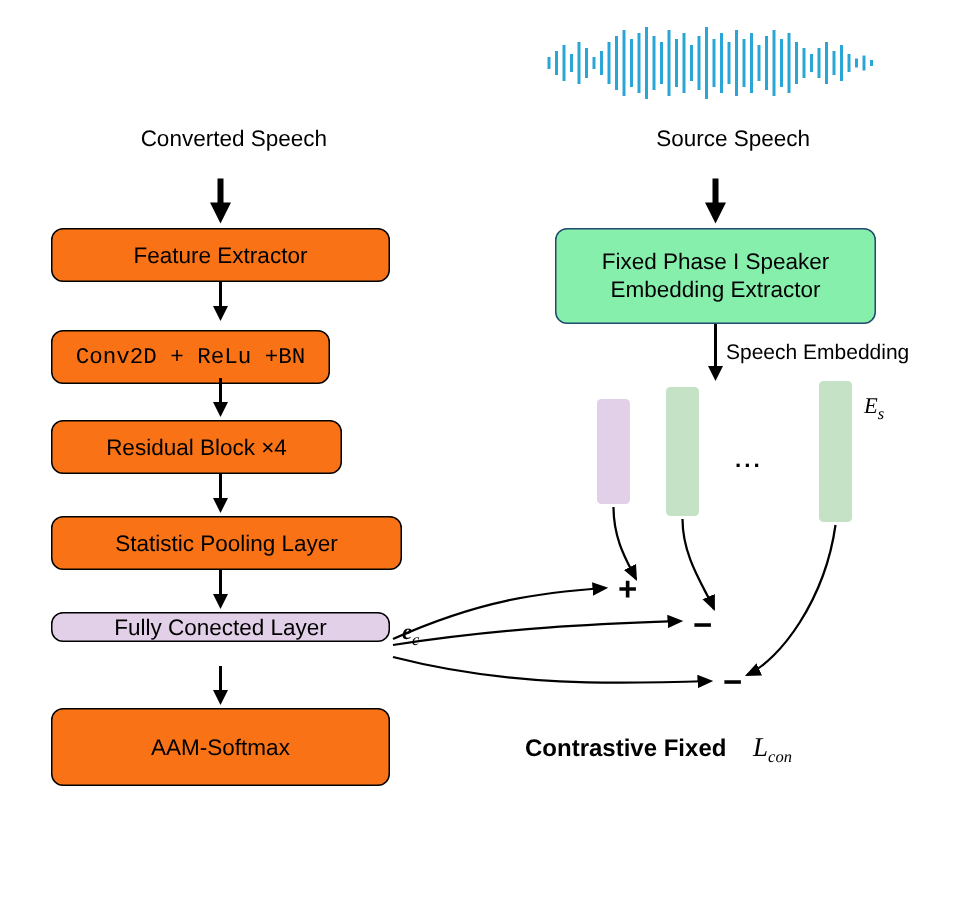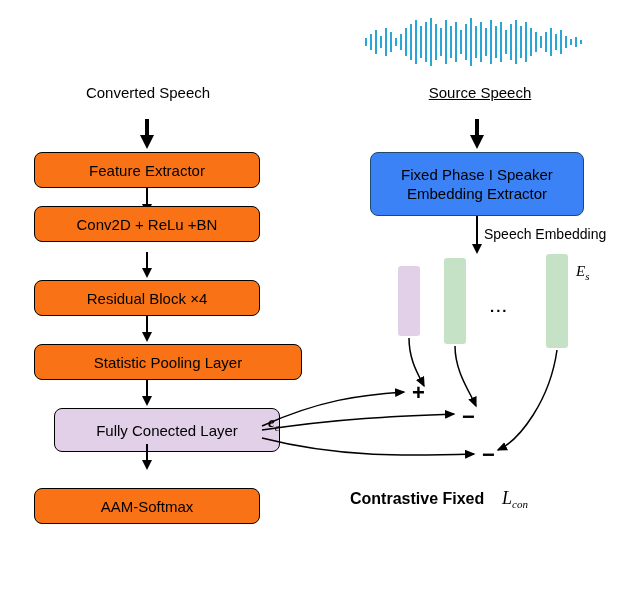--- a/index.html
+++ b/index.html
@@ -16,22 +16,22 @@
     position: absolute;
     border: 1.5px solid #000;
     border-radius: 8px;
     background: #f97316;
     display: flex;
     align-items: center;
     justify-content: center;
     text-align: center;
   }
   .block.purple { background: #e2d0e8; }
-  .block.blue   { background: #3b82f6; border-color:#1e4a6d; }
-  .label { position: absolute; text-align: center; }
+  .block.blue   { background: #86efac; border-color:#1e4a6d; }
+  .label { position: absolute; text-align: right; }
   .fat-arrow {
     position: absolute;
     width: 0; height: 0;
     border-left: 7px solid transparent;
     border-right: 7px solid transparent;
     border-top: 14px solid #000;
   }
   .fat-arrow::before {
     content: "";
     position: absolute;
@@ -167,56 +167,56 @@
     <line x1="201" y1="16" x2="201" y2="40"></line>
       <line x1="206" y1="22" x2="206" y2="34"></line>
       <line x1="211" y1="25" x2="211" y2="31"></line>
     <line x1="216" y1="23" x2="216" y2="33"></line>
       <line x1="221" y1="26" x2="221" y2="30"></line>
   </g>
 </svg>
 
 <div class="label" style="left:78px; top:84px; width:140px;">Converted Speech</div>
 
-<div class="label" style="left:420px; top:84px; width:120px;text-decoration:underline;">Source Speech</div>
+<div class="label" style="left:420px; top:84px; width:120px;">Source Speech</div>
 
 <div class="fat-arrow" style="left:140px; top:135px;"></div>
 <div class="fat-arrow" style="left:470px; top:135px;"></div>
 
 <div class="block" style="left:34px; top:152px; width:226px; height:36px;">
   <span>Feature Extractor</span>
 </div>
 <div class="thin-arrow-line" style="left:146px; top:188px; width:2px; height:18px;"></div>
 <div class="thin-arrow-head" style="left:142px; top:204px;"></div>
 
-<div class="block" style="left:34px; top:206px; width:226px; height:36px;">
+<div class="block" style="left:34px; top:220px; width:186px; height:36px;font-family:Liberation Mono, monospace;">
   <span>Conv2D + ReLu +BN</span>
 </div>
 <div class="thin-arrow-line" style="left:146px; top:252px; width:2px; height:18px;"></div>
 <div class="thin-arrow-head" style="left:142px; top:268px;"></div>
 
-<div class="block" style="left:34px; top:280px; width:226px; height:36px;">
+<div class="block" style="left:34px; top:280px; width:194px; height:36px;">
   <span>Residual Block  ×4</span>
 </div>
 <div class="thin-arrow-line" style="left:146px; top:316px; width:2px; height:18px;"></div>
 <div class="thin-arrow-head" style="left:142px; top:332px;"></div>
 
-<div class="block" style="left:34px; top:344px; width:268px; height:36px;">
+<div class="block" style="left:34px; top:344px; width:234px; height:36px;">
   <span>Statistic Pooling Layer</span>
 </div>
 <div class="thin-arrow-line" style="left:146px; top:380px; width:2px; height:18px;"></div>
 <div class="thin-arrow-head" style="left:142px; top:396px;"></div>
 
-<div class="block purple" style="left:34px; top:408px; width:226px; height:44px;margin-left:20px;">
+<div class="block purple" style="left:34px; top:408px; width:226px; height:20px;">
   <span>Fully Conected Layer</span>
 </div>
 <div class="thin-arrow-line" style="left:146px; top:444px; width:2px; height:18px;"></div>
 <div class="thin-arrow-head" style="left:142px; top:460px;"></div>
 
-<div class="block" style="left:34px; top:488px; width:226px; height:36px;justify-content:center;">
+<div class="block" style="left:34px; top:472px; width:226px; height:52px;justify-content:center;">
   <span>AAM-Softmax</span>
 </div>
 
 <div class="label" style="left:268px; top:413px;">
   <span class="ital" style="font-weight:bold;">e</span><span class="ital sub">c</span>
 </div>
 
 <div class="block blue" style="left:370px; top:152px; width:214px; height:64px; white-space:pre-line; line-height:1.3;">
   <span>Fixed Phase I Speaker
 Embedding Extractor</span>

